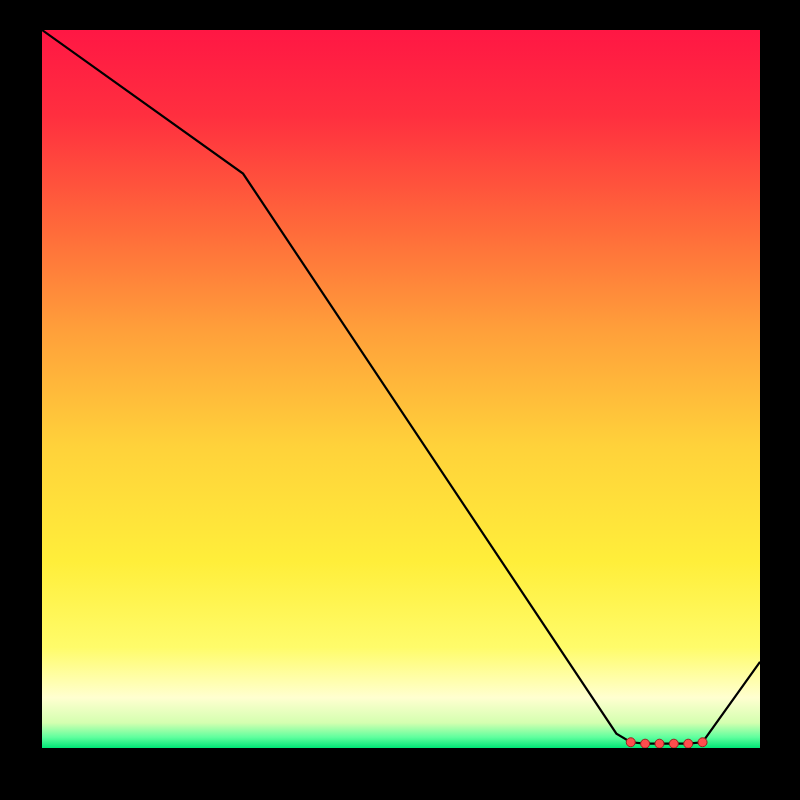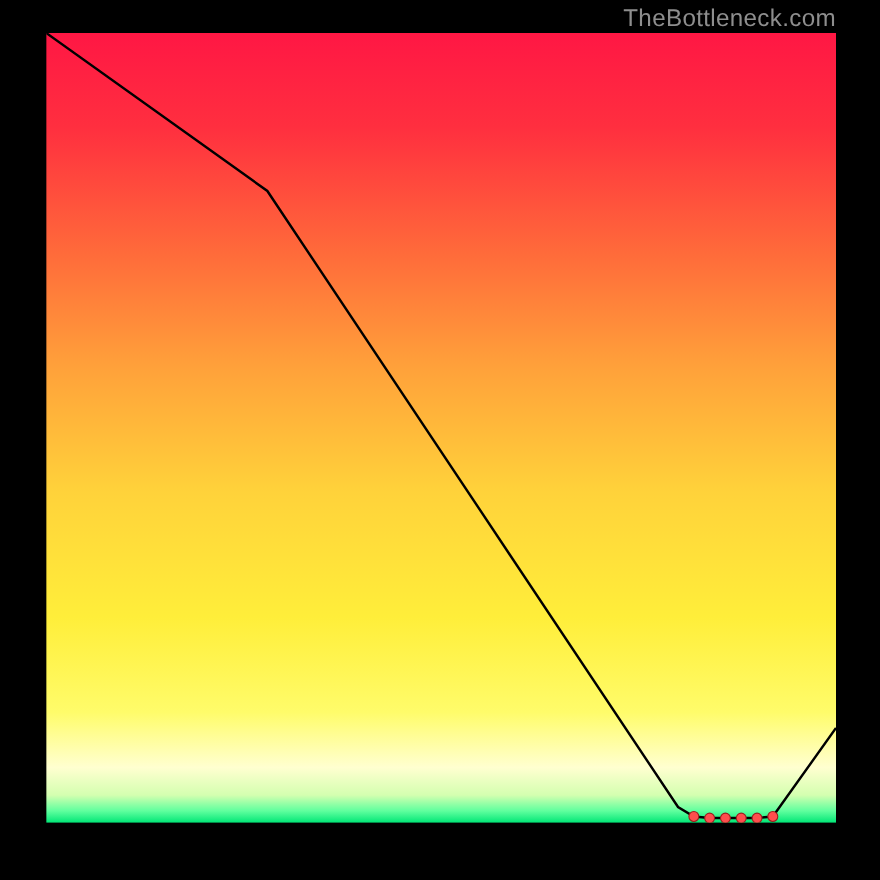--- a/index.html
+++ b/index.html
@@ -31,21 +31,20 @@
     top: 30px;
     width: 718px;
     height: 718px;
   }
   svg { display: block; }
 </style>
 </head>
 <body>
 
 <div class="wrap">
-  <div class="attribution">TheBottleneck.com</div>
 
   <svg class="plot" viewBox="0 0 718 718" preserveAspectRatio="none">
     <defs>
       <linearGradient id="bg-grad" x1="0" y1="0" x2="0" y2="1">
           <stop offset="0%" stop-color="#ff1744"></stop>
           <stop offset="12%" stop-color="#ff2f3f"></stop>
           <stop offset="28.000000000000004%" stop-color="#ff6b3a"></stop>
           <stop offset="42%" stop-color="#ffa03a"></stop>
           <stop offset="57.99999999999999%" stop-color="#ffd23a"></stop>
           <stop offset="74%" stop-color="#ffee3a"></stop>

